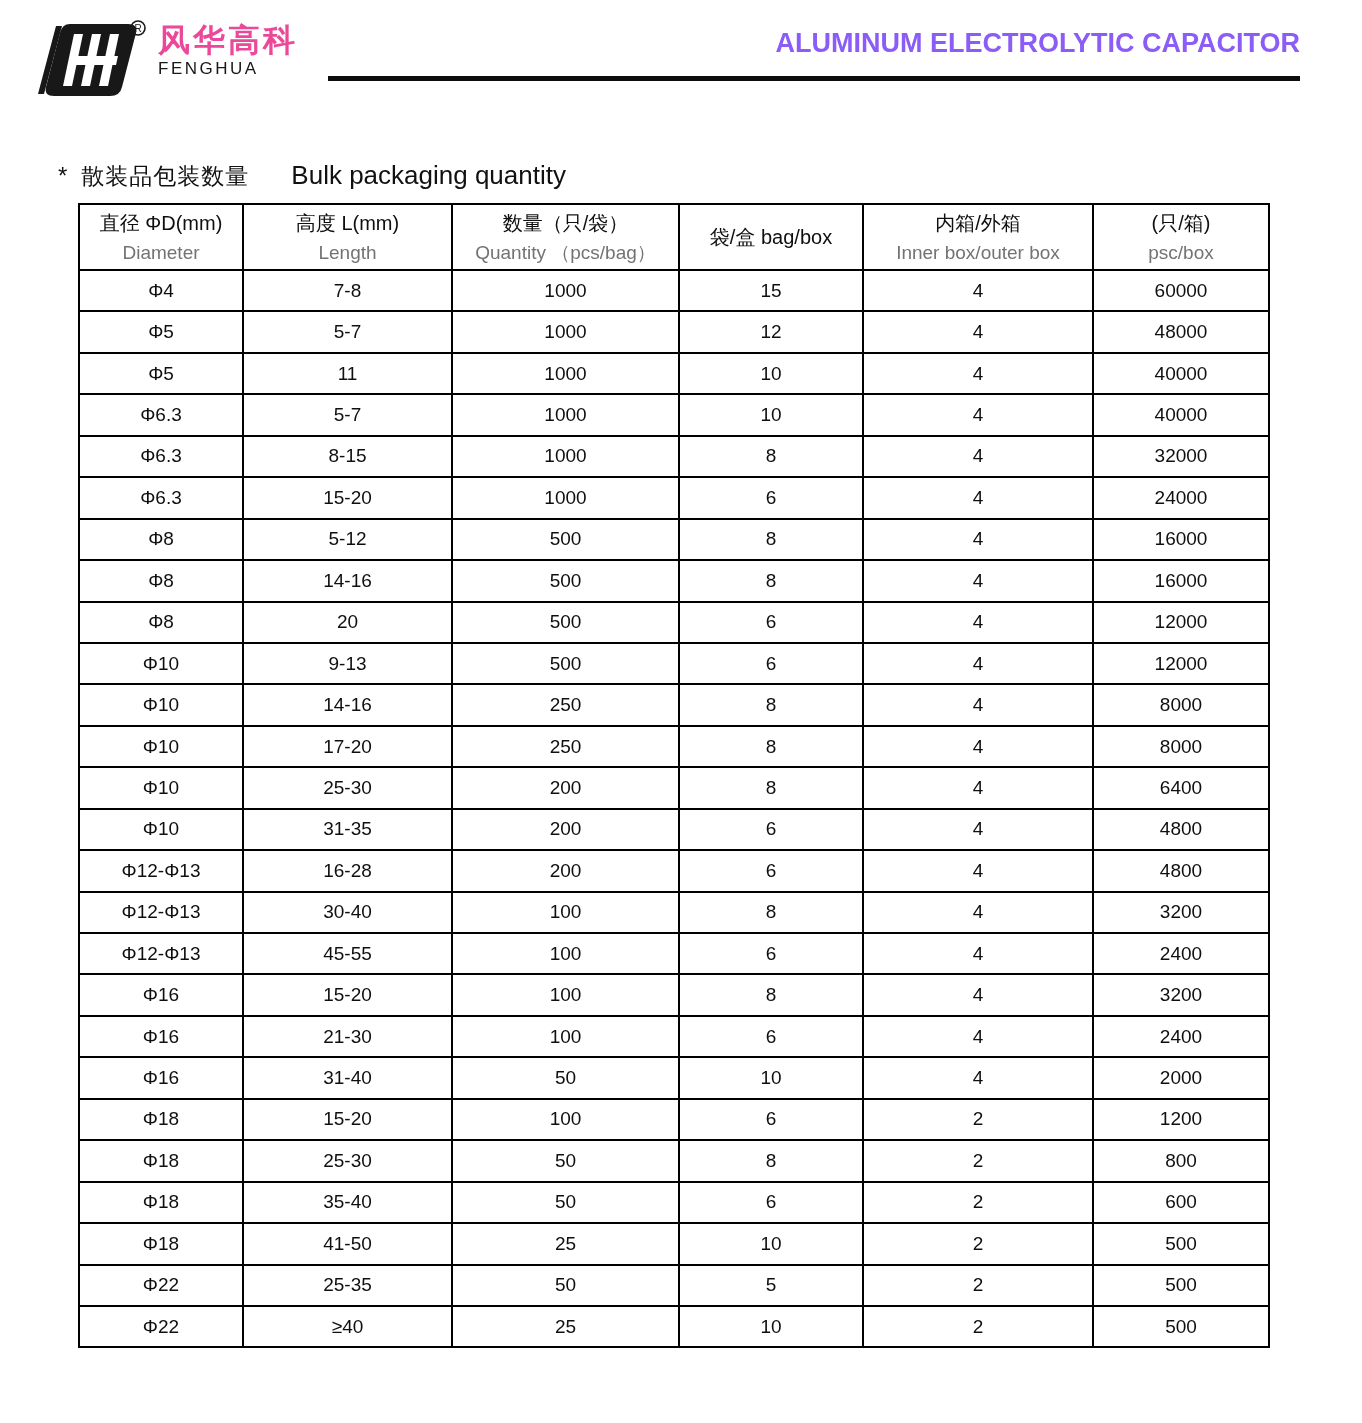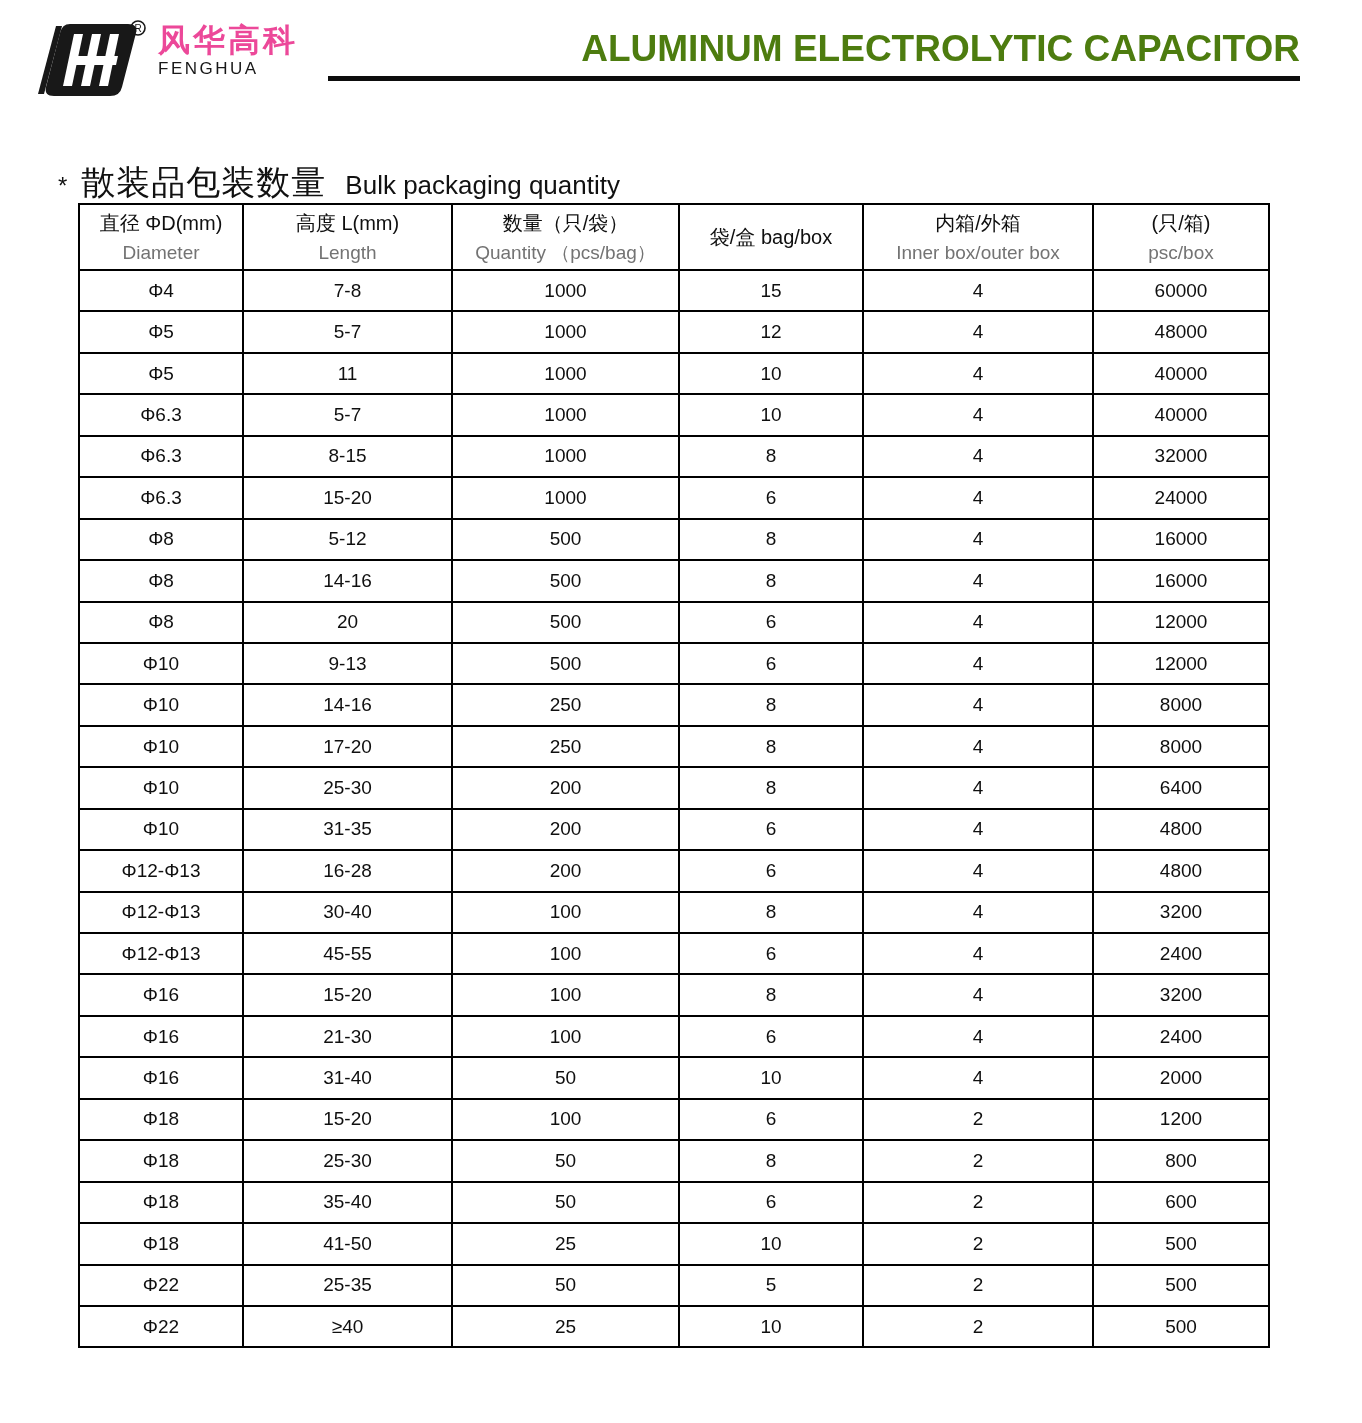--- a/index.html
+++ b/index.html
@@ -43,23 +43,23 @@
     font-weight: 500;
     letter-spacing: 2.5px;
     color: #181818;
   }
   #doc-title {
     position: absolute;
     left: 560px;
     top: 28px;
     width: 740px;
     text-align: right;
-    font-size: 37px;
+    font-size: 27px;
     font-weight: 700;
-    color: #4d7c0f;
+    color: #8b5cf6;
     white-space: nowrap;
   }
   #header-rule {
     position: absolute;
     left: 328px;
     top: 76px;
     width: 972px;
     height: 5px;
     background: #0d0d0d;
   }
@@ -72,28 +72,28 @@
     display: flex;
     align-items: baseline;
     white-space: nowrap;
   }
   #section-asterisk {
     font-size: 24px;
     font-weight: 400;
     margin-right: 14px;
   }
   #section-title-cn {
-    font-size: 34px;
+    font-size: 23px;
     font-weight: 500;
     letter-spacing: 1px;
   }
   #section-title-en {
     font-size: 26px;
     font-weight: 400;
-    margin-left: 19px;
+    margin-left: 42px;
   }
 
   
   #pack-table {
     position: absolute;
     left: 78px;
     top: 203px;
     width: 1190px;
     border-collapse: collapse;
     table-layout: fixed;

